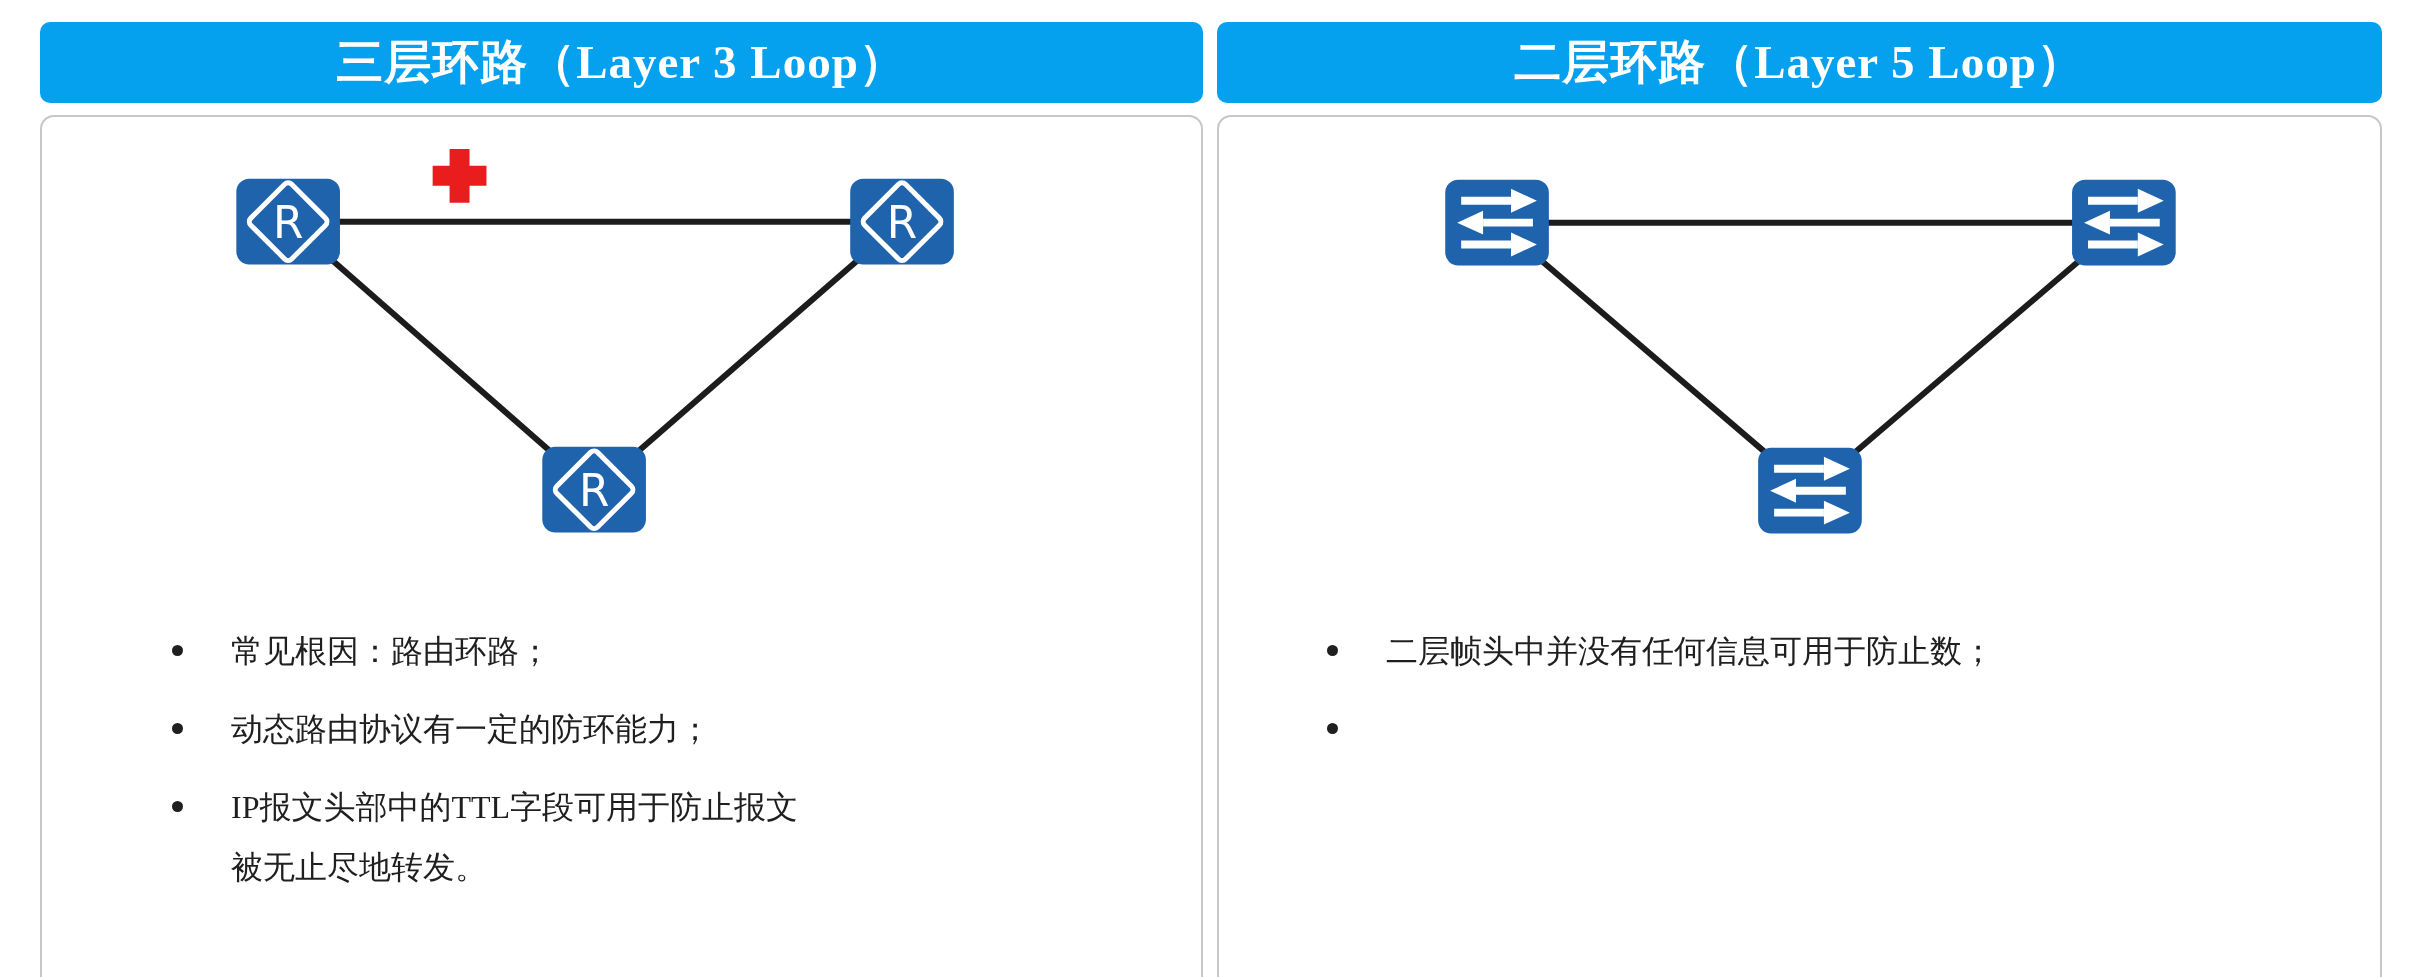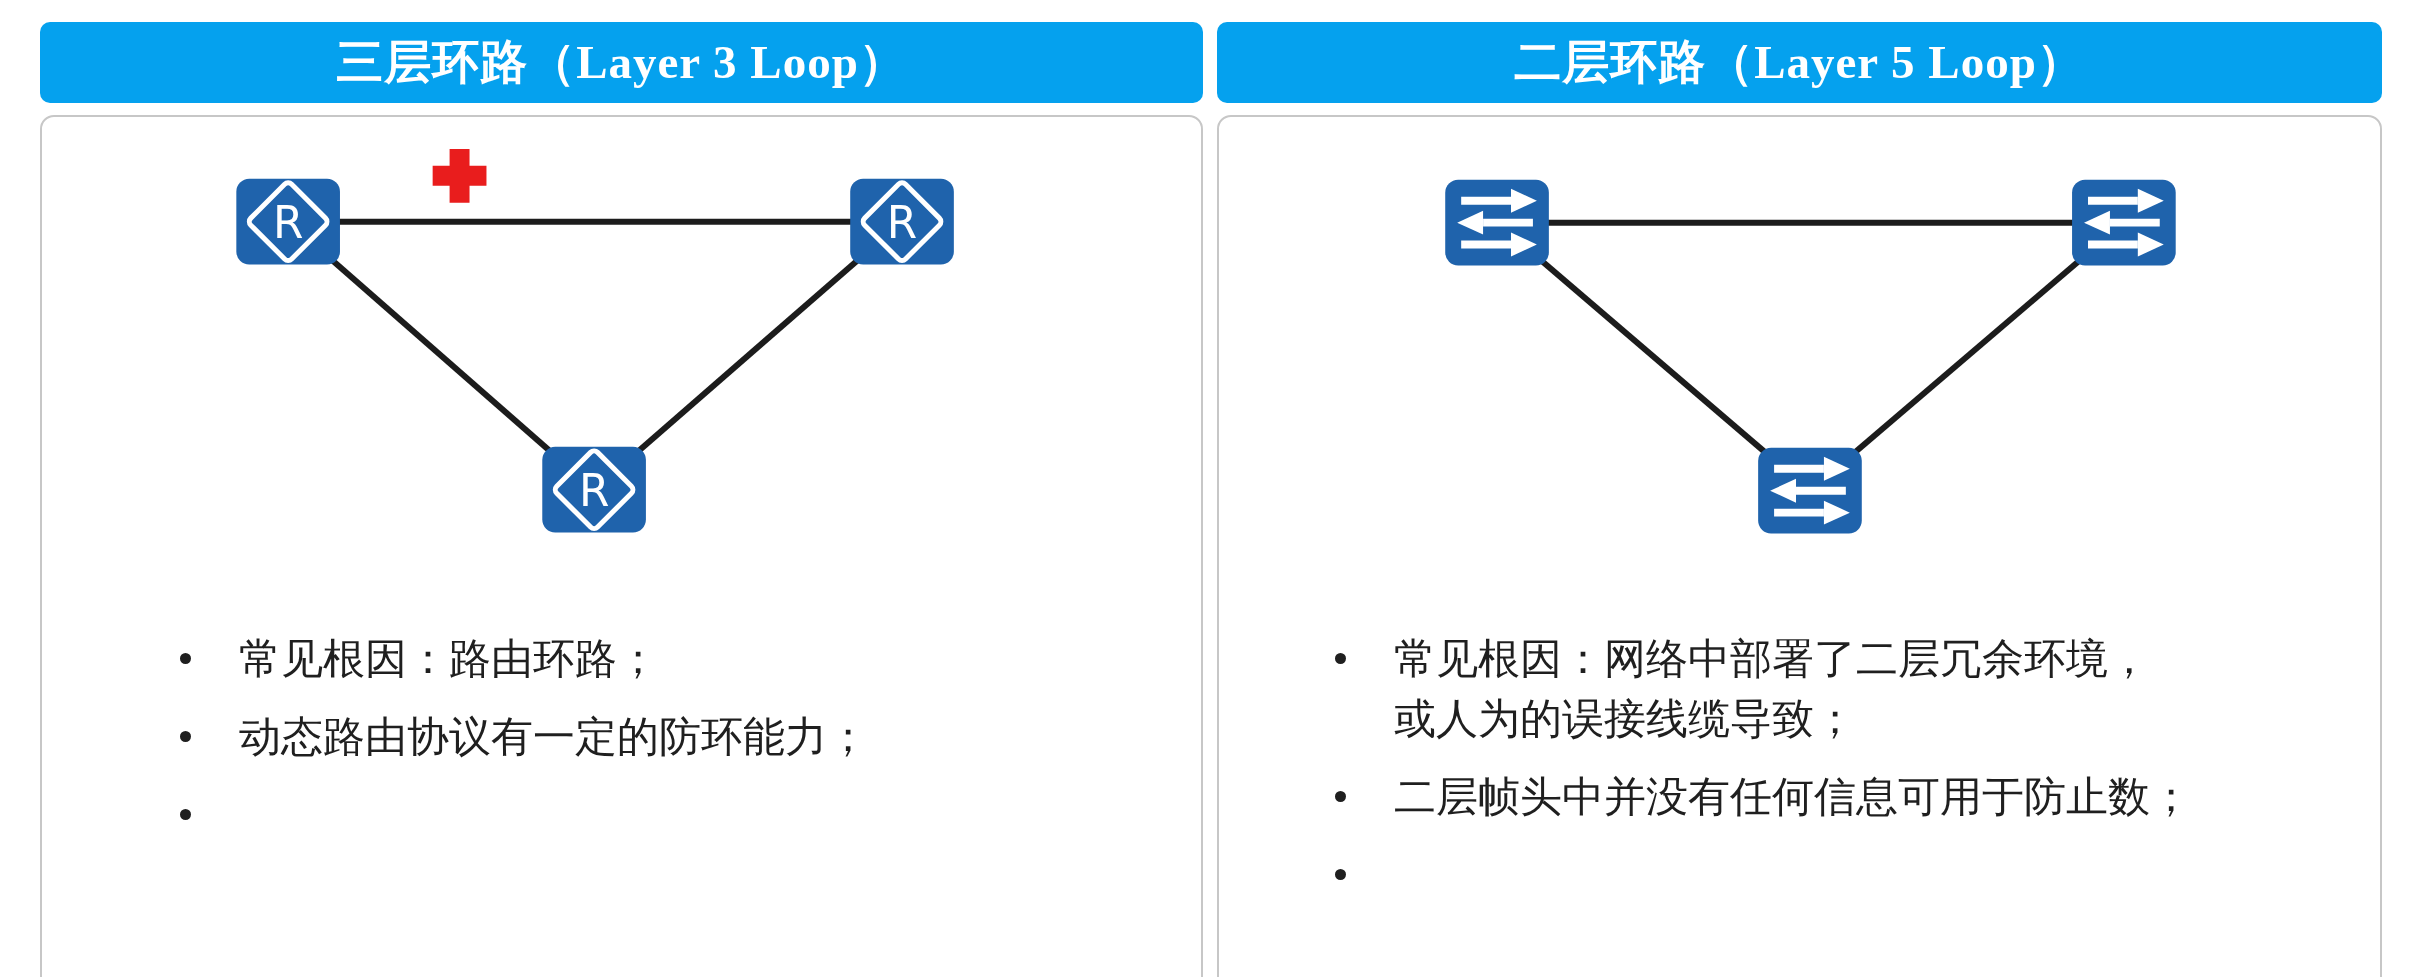--- a/index.html
+++ b/index.html
@@ -29,22 +29,22 @@
   .link{stroke:var(--link-black,#1C1C1C);stroke-width:6;}
   .node-box{fill:var(--node-blue,#1F63AC);}
   .icon-stroke{stroke:#ffffff;fill:none;}
   .icon-fill{fill:#ffffff;}
   .error-cross{fill:var(--error-red,#E91D1D);}
   .router-letter{
     fill:#ffffff;font-family:"DejaVu Sans","Liberation Sans",sans-serif;
     font-size:44px;text-anchor:middle;
   }
   ul.bullets{
-    position:absolute;top:500px;right:46px;margin:12px;padding:0;list-style:none;
-    font-size:42px;line-height:60px;color:var(--text,#1F1F1F);
+    position:absolute;top:500px;right:46px;margin:4px;padding:0;list-style:none;
+    font-size:32px;line-height:60px;color:var(--text,#1F1F1F);
   }
   .col-left  ul.bullets{left:126px;}
   .col-right ul.bullets{left:104px;}
   ul.bullets li{display:flex;margin:0 0 18px 0;}
   ul.bullets .dot{
     flex:none;width:11px;height:11px;border-radius:50%;
     background:var(--text,#1F1F1F);margin-top:24px;
   }
   ul.bullets .text{margin-left:48px;white-space:pre-line;}
 </style>
@@ -80,20 +80,22 @@
           <li>
             <span class="dot"></span>
             <div class="text">常见根因：路由环路；</div>
           </li>
           <li>
             <span class="dot"></span>
             <div class="text">动态路由协议有一定的防环能力；</div>
           </li>
           <li>
             <span class="dot"></span>
+            <div class="text">IP报文头部中的TTL字段可用于防止报文
+被无止尽地转发。</div>
           </li>
         </ul>
     </div>
   </section>
 
   <section class="column col-right">
     <header class="panel-header">
       <span class="panel-title">二层环路（Layer 5 Loop）</span>
     </header>
     <div class="panel-body">
@@ -116,25 +118,20 @@
           <line class="link" x1="279" y1="106" x2="593" y2="375"></line>
           <line class="link" x1="908" y1="106" x2="593" y2="375"></line>
         </g>
         <use href="#switch-node" x="279" y="106"></use>
         <use href="#switch-node" x="908" y="106"></use>
         <use href="#switch-node" x="593" y="375"></use>
       </svg>
       <ul class="bullets">
           <li>
             <span class="dot"></span>
-            <div class="text">常见根因：网络中部署了二层冗余环境，
-或人为的误接线缆导致；</div>
-          </li>
-          <li>
-            <span class="dot"></span>
             <div class="text">二层帧头中并没有任何信息可用于防止数；</div>
           </li>
           <li>
             <span class="dot"></span>
           </li>
         </ul>
     </div>
   </section>
 
 </div>

